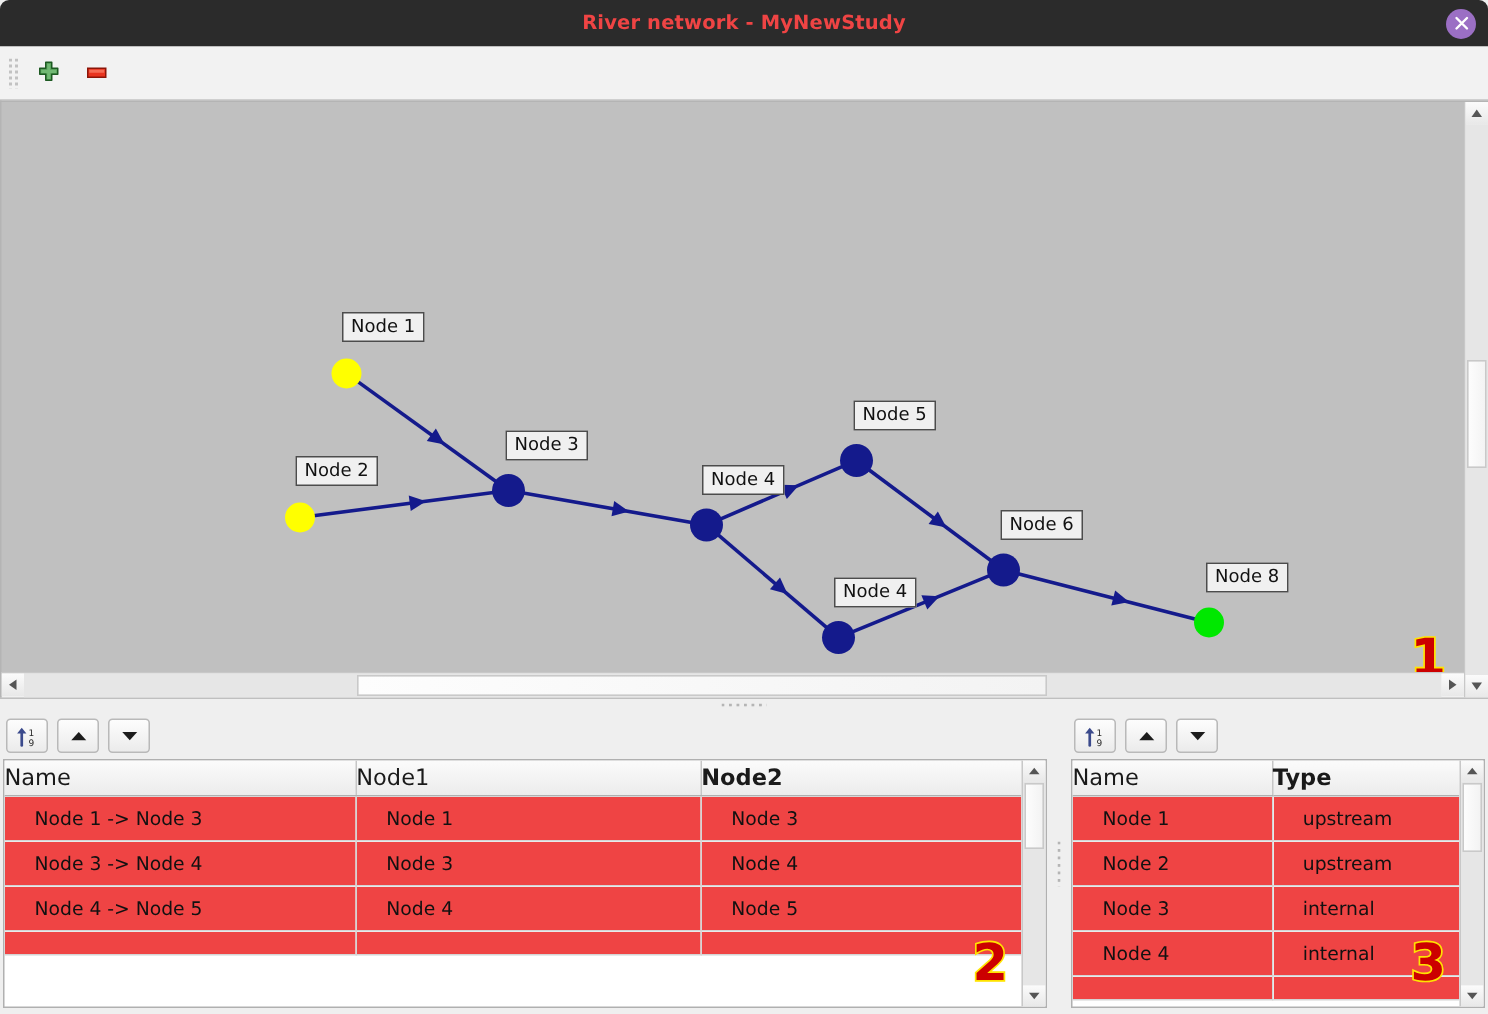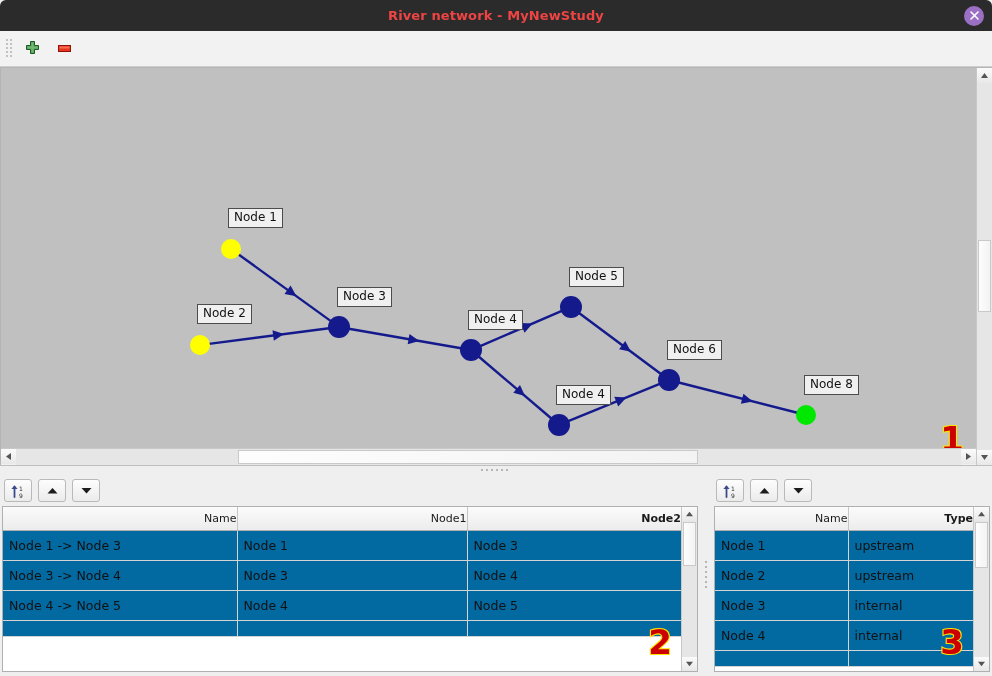--- a/index.html
+++ b/index.html
@@ -190,32 +190,32 @@
     width: 100%;
     font-size: 12.5px;
     color: #111;
   }
   thead th {
     background: linear-gradient(#fbfbfb, #ececec);
     border-right: 1px solid #c6c6c6;
     border-bottom: 1px solid #b0b0b0;
     font-weight: normal;
     height: 23px;
-    text-align: right;
+    text-align: left;
     color: #1a1a1a;
-    font-size: 11px;
+    font-size: 15px;
     cursor: pointer;
   }
   thead th:last-child { border-right: none; font-weight: bold; }
   tbody td {
     border-right: 1px solid #d4d4d4;
     border-bottom: 1px solid #d4d4d4;
     height: 30px;
-    padding: 0 6px;
-    background: #0369a1;
+    padding: 0 20px;
+    background: #ef4444;
     white-space: nowrap;
     overflow: hidden;
     text-overflow: ellipsis;
     cursor: pointer;
   }
   tbody td:last-child { border-right: none; }
   .tbl-scroll { flex: 1 1 auto; overflow: hidden; min-width: 0; }
   .tbl-vsb {
     width: 16px; flex: 0 0 16px;
     background: #f0f0f0;

